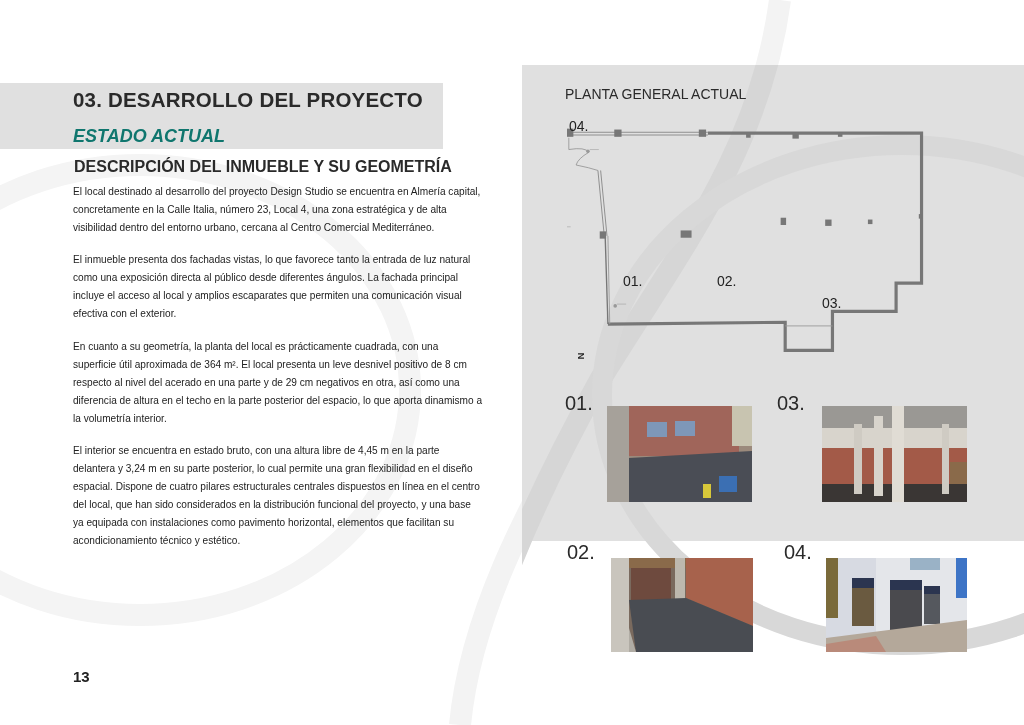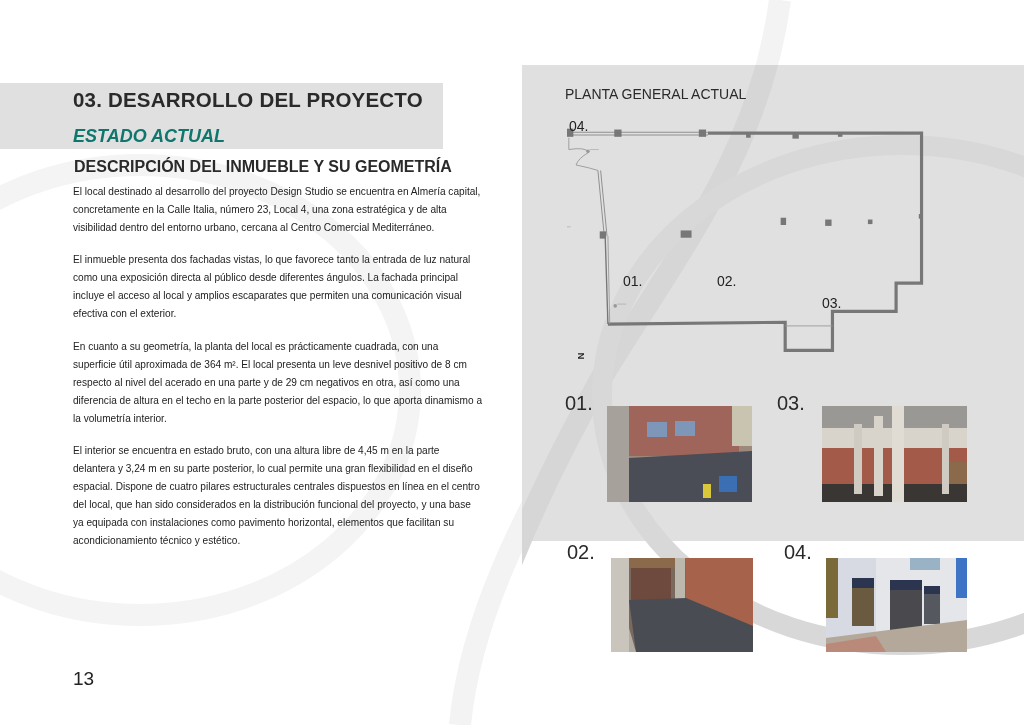--- a/index.html
+++ b/index.html
@@ -8,21 +8,21 @@
 
   .bg-deco { position: absolute; left: 0; top: 0; width: 1024px; height: 725px; z-index: 0; }
 
   .left-page { position: absolute; left: 0; top: 16px; width: 570px; height: 725px; z-index: 1; }
   .title-band { position: absolute; left: 0; top: 67px; width: 443px; height: 66px; background: rgba(221,221,221,0.92); }
   .main-title { position: absolute; left: 73px; top: 72px; font-size: 20.5px; font-weight: bold; color: #2a2a2a; letter-spacing: 0.2px; white-space: nowrap; }
   .sub-title { position: absolute; left: 73px; top: 110px; font-size: 18px; color: #0f766e; white-space: nowrap; font-style: italic; }
   .section-heading { position: absolute; left: 74px; top: 142px; font-size: 16px; color: #2a2a2a; white-space: nowrap; }
   .body-text { position: absolute; left: 73px; top: 167px; width: 410px; font-size: 10.1px; line-height: 18px; color: #222; }
   .body-text p { margin-bottom: 14.3px; }
-  .page-number { position: absolute; left: 73px; top: 652px; font-size: 19px; color: #222; }
+  .page-number { position: absolute; left: 73px; top: 652px; font-size: 15px; color: #222; font-weight: bold; }
 
   .right-page { position: absolute; left: 522px; top: 65px; width: 502px; height: 476px; background: rgba(222,222,222,0.93); z-index: 1; }
   .plan-title { position: absolute; left: 43px; top: 21px; font-size: 14px; color: #2a2a2a; white-space: nowrap; }
   .floorplan { position: absolute; left: 30px; top: 50px; width: 440px; height: 260px; }
   .plan-label { position: absolute; font-size: 14px; color: #222; }
 
   .photo-label { position: absolute; font-size: 20px; color: #2a2a2a; }
   .photo { position: absolute; overflow: hidden; }
   .photo svg { width: 100%; height: 100%; display: block; }
 </style>

